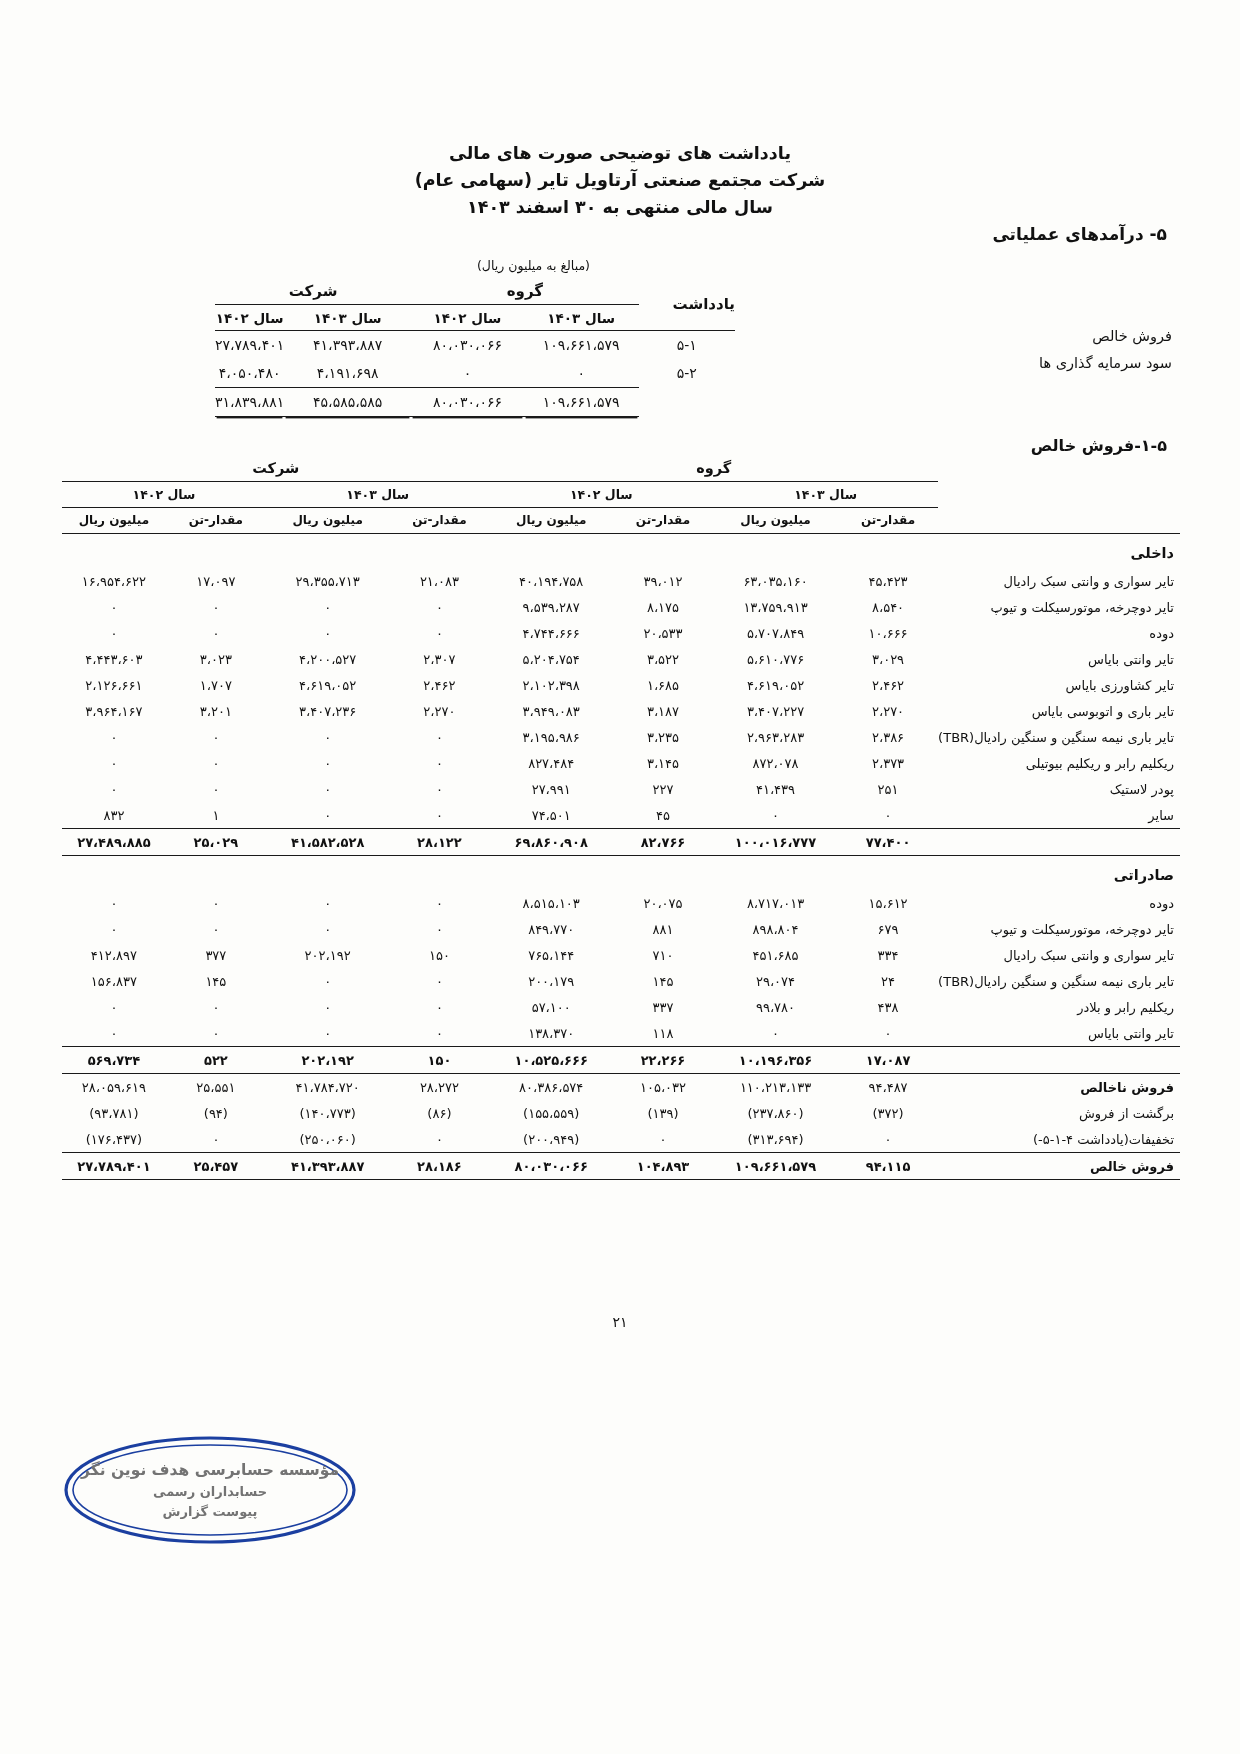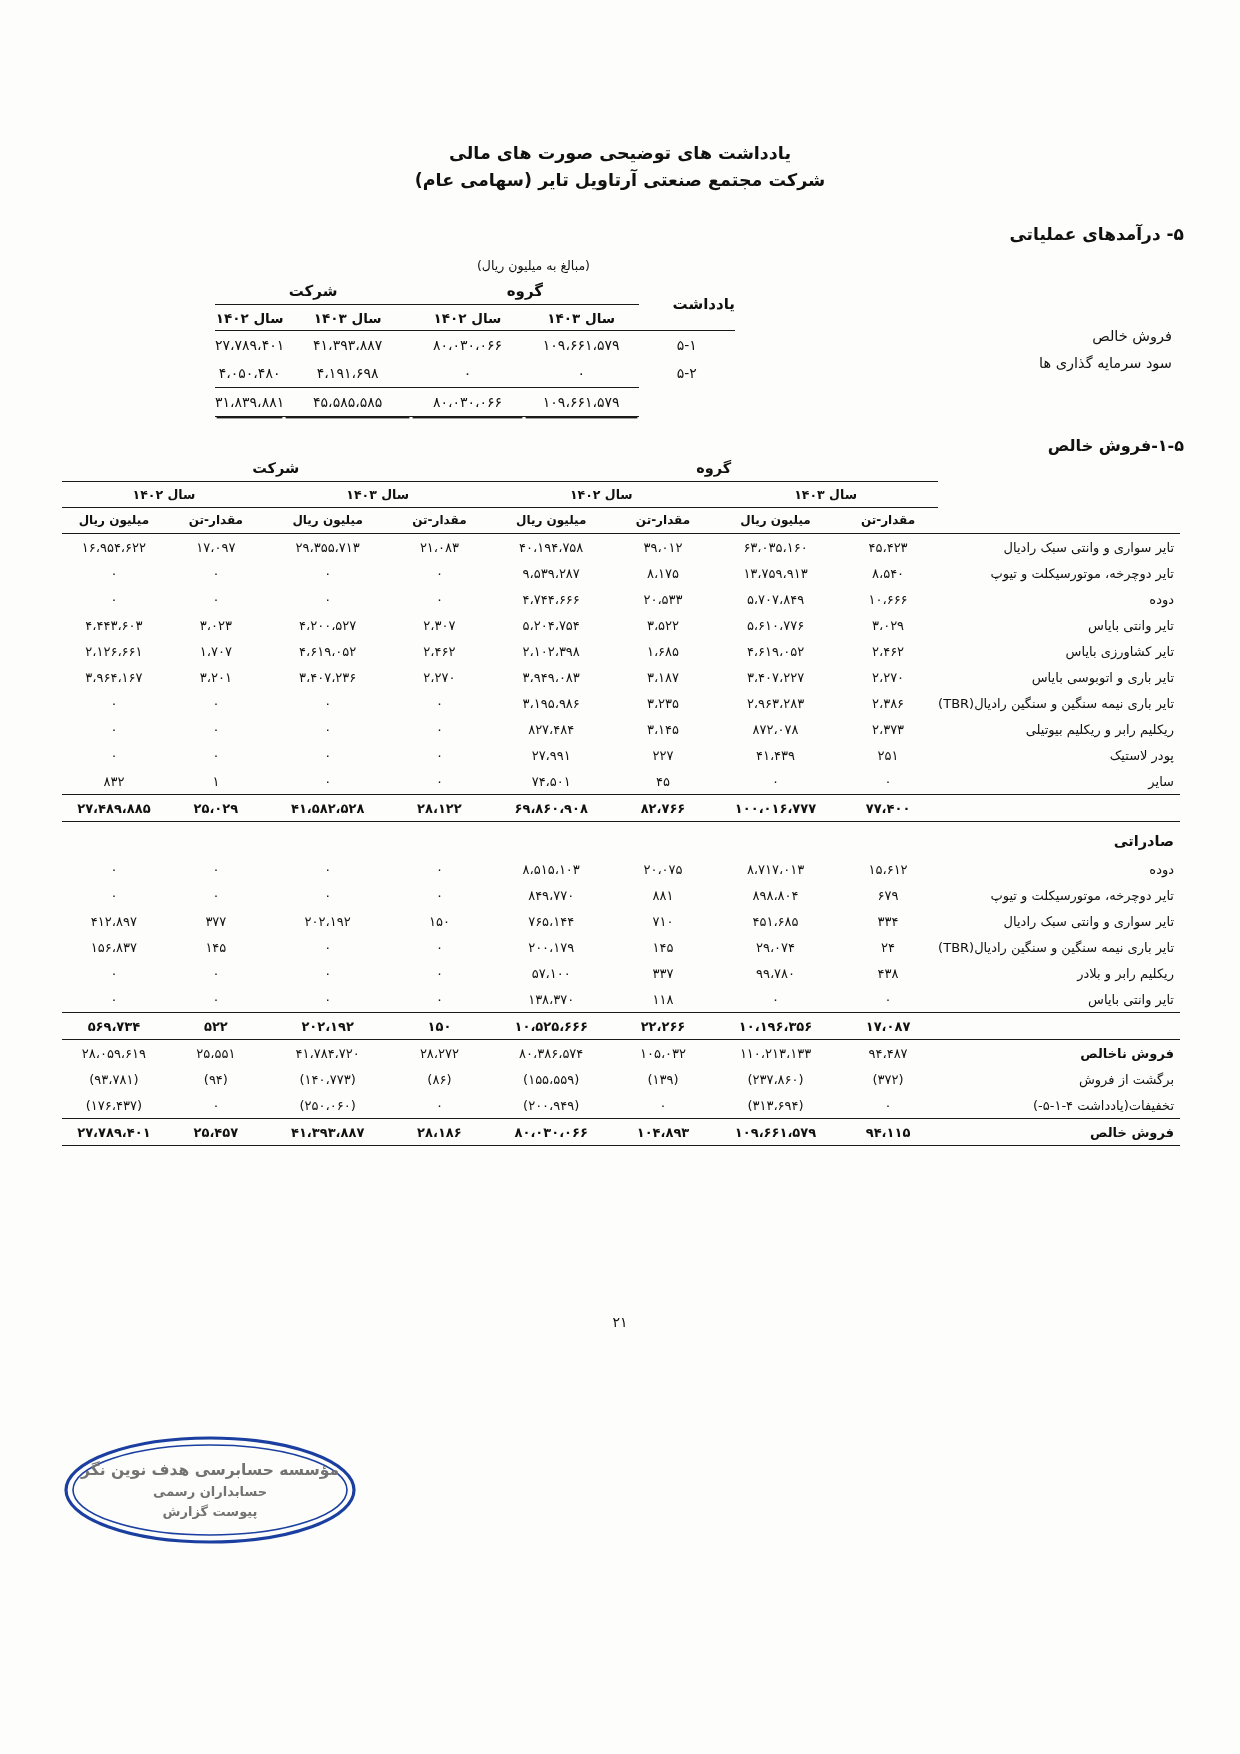--- a/index.html
+++ b/index.html
@@ -26,21 +26,21 @@
   }
   .doc-header div{
     font-size:17.5px;
     font-weight:bold;
     letter-spacing:.2px;
   }
 
   
   .sec-title{
     position:absolute;
-    right:56px;
+    right:73px;
     font-size:17px;
     font-weight:bold;
     white-space:nowrap;
   }
   #sec-revenue{top:224px;}
   #sec-netsales{top:436px;font-size:16px;}
 
   .units-note{
     position:absolute;
     top:258px;right:650px;
@@ -175,20 +175,21 @@
   .stamp-text .l3{font-size:13px;}
 </style>
 </head>
 <body>
 
 <div class="page">
 
   <div class="doc-header">
     <div>یادداشت های توضیحی صورت های مالی</div>
     <div>شرکت مجتمع صنعتی آرتاویل تایر  (سهامی عام)</div>
+    <div>سال مالی منتهی به ۳۰ اسفند ۱۴۰۳</div>
   </div>
 
   <div class="sec-title" id="sec-revenue">۵- درآمدهای عملیاتی</div>
   <div class="sec-title" id="sec-netsales">۱-۵-فروش خالص</div>
 
   <div class="units-note">(مبالغ به میلیون ریال)</div>
 
   <div class="rev-label" id="lbl-netsales-1">فروش خالص</div>
   <div class="rev-label" id="lbl-invest-1">سود سرمایه گذاری ها</div>
 
@@ -268,20 +269,24 @@
         <td class="unit">مقدار-تن</td>
         <td class="unit">میلیون ریال</td>
         <td class="unit">مقدار-تن</td>
         <td class="unit">میلیون ریال</td>
         <td class="unit">مقدار-تن</td>
         <td class="unit">میلیون ریال</td>
         <td class="unit">مقدار-تن</td>
         <td class="unit">میلیون ریال</td>
       </tr>
 
+      <tr class="grp-label">
+        <td class="lbl">داخلی</td>
+        <td colspan="8"></td>
+      </tr>
 
       <tr>
         <td class="lbl">تایر سواری و وانتی سبک رادیال</td>
         <td class="num">۴۵،۴۲۳</td>
         <td class="num">۶۳،۰۳۵،۱۶۰</td>
         <td class="num">۳۹،۰۱۲</td>
         <td class="num">۴۰،۱۹۴،۷۵۸</td>
         <td class="num">۲۱،۰۸۳</td>
         <td class="num">۲۹،۳۵۵،۷۱۳</td>
         <td class="num">۱۷،۰۹۷</td>

